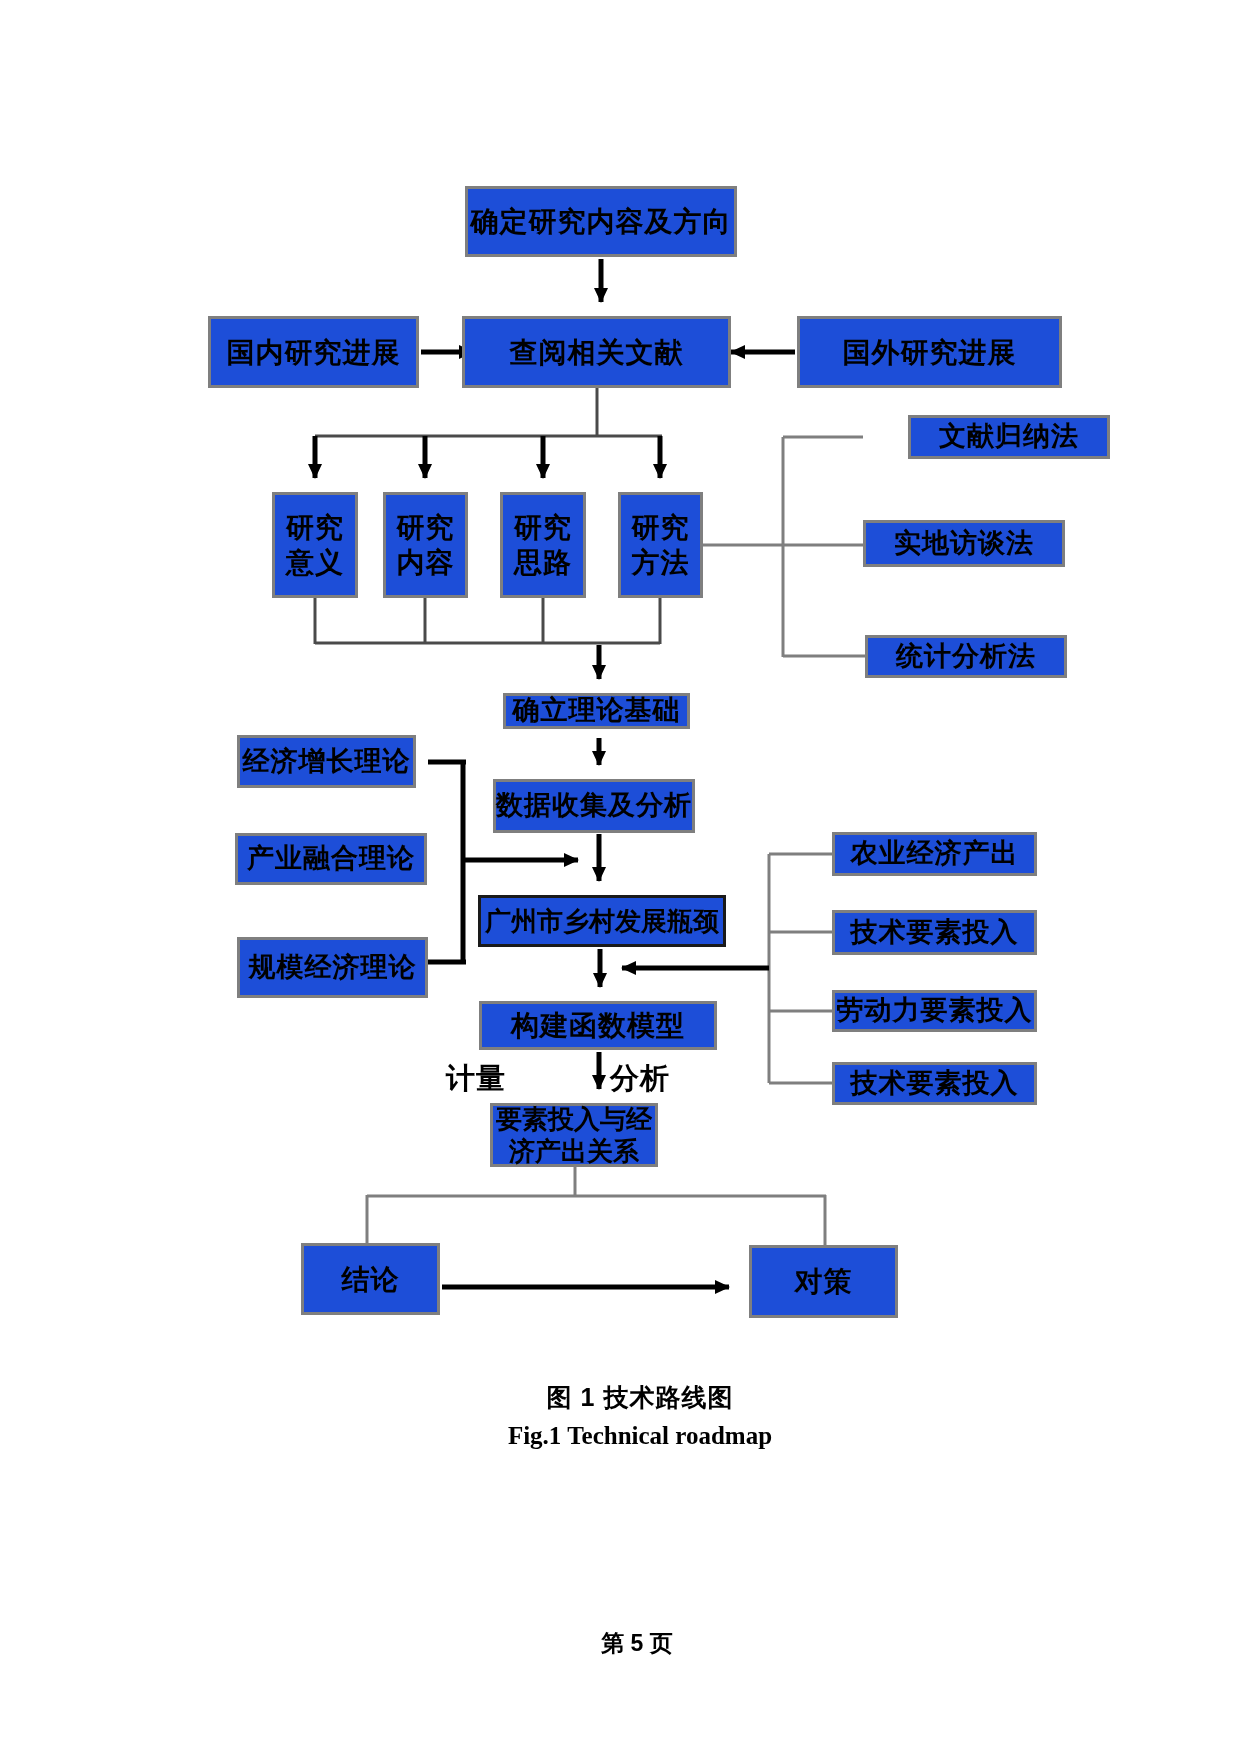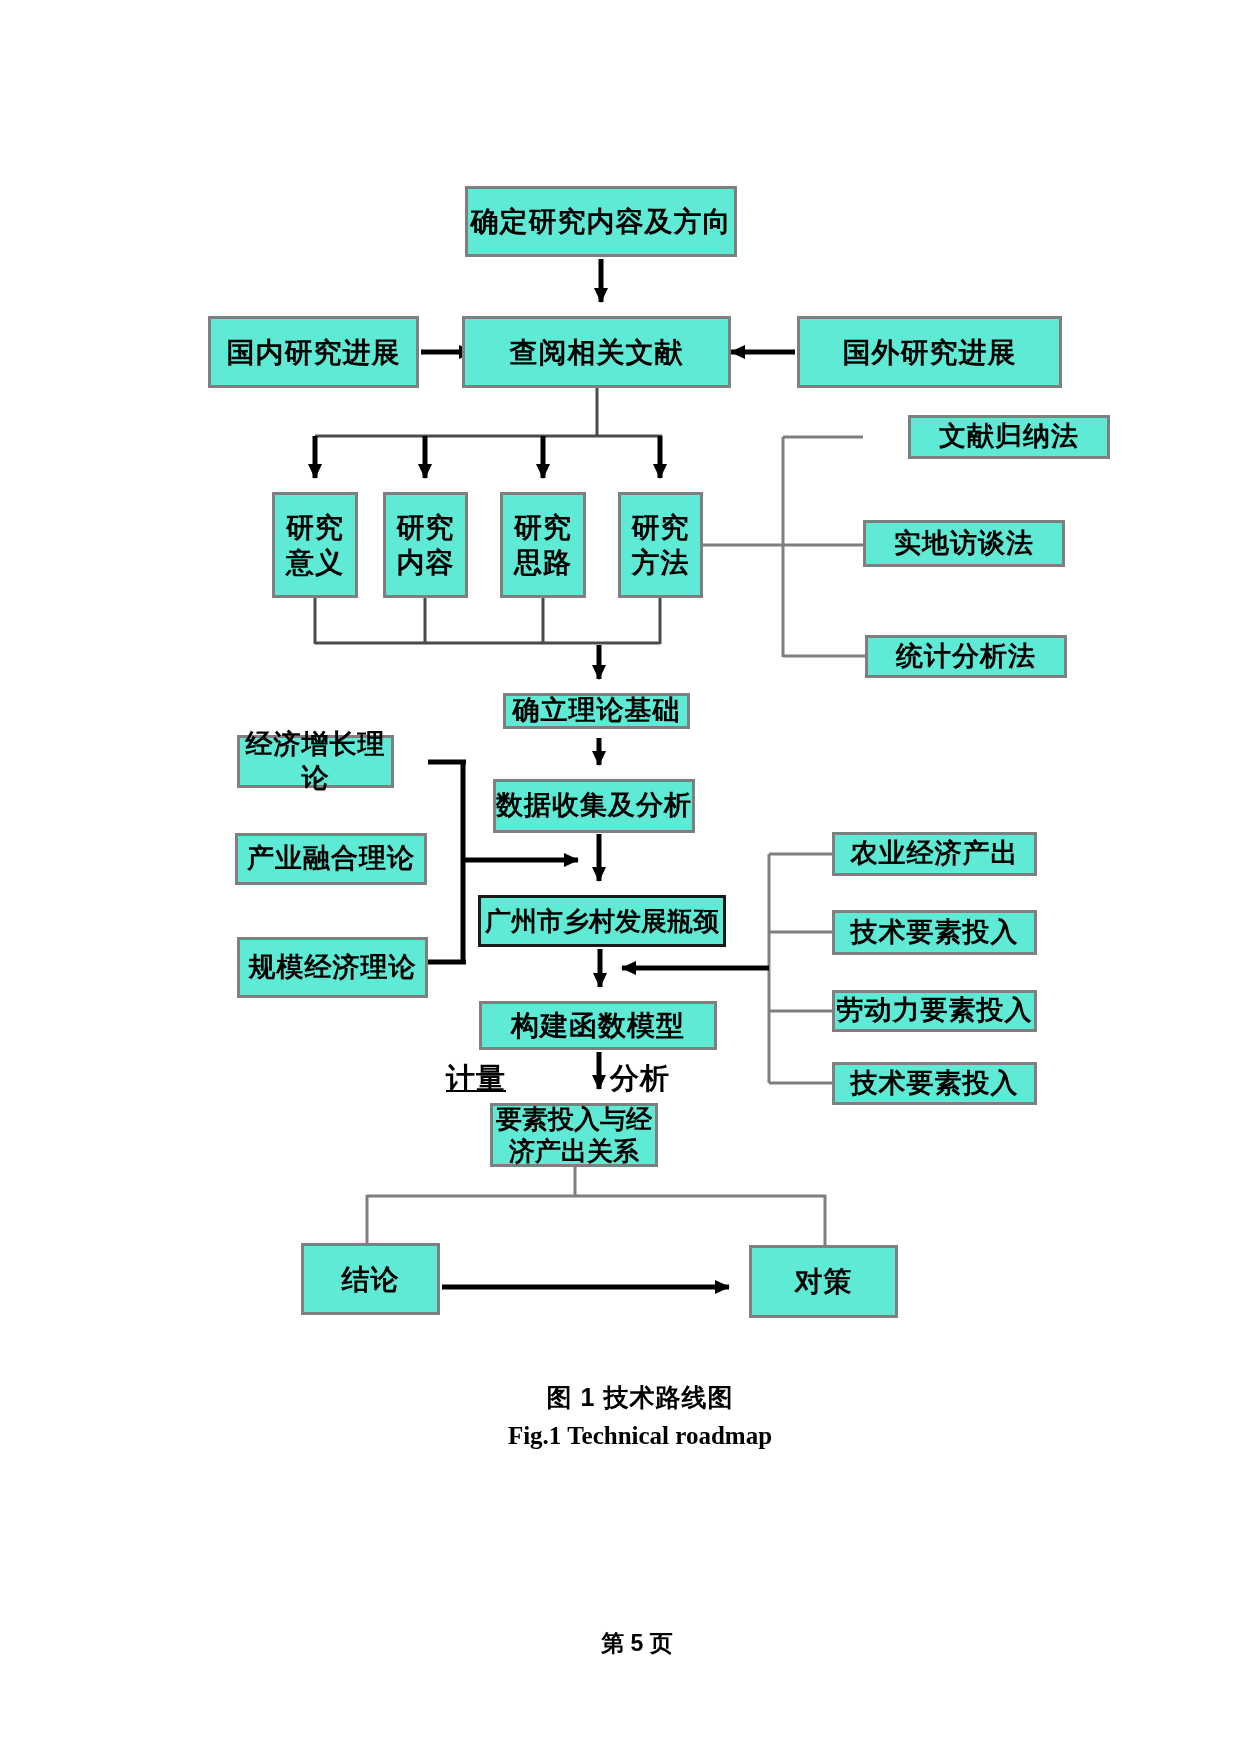--- a/index.html
+++ b/index.html
@@ -10,21 +10,21 @@
     font-family:"Liberation Sans", sans-serif;
     color:#000;
     overflow:hidden;
   }
   .layer { position:absolute; left:0; top:0; width:1240px; height:1754px; }
   svg.lines { z-index:1; }
   .node {
     position:absolute;
     z-index:2;
     box-sizing:border-box;
-    background:#5eead4;
+    background:#1d4ed8;
     border:3px solid #7f7f7f;
     display:flex; align-items:center; justify-content:center;
     text-align:center;
     font-weight:bold;
     font-size:28px;
     letter-spacing:1px;
     line-height:1.25;
   }
   .node.dark { border-color:#1a1a1a; }
   .node.pre { white-space:pre-line; }
@@ -132,34 +132,34 @@
   <div class="node pre" style="left:618px; top:492px; width:85px; height:106px;">研究
 方法</div>
 
   <div class="node sm" style="left:863px; top:415px; width:202px; height:44px;margin-left:45px;">文献归纳法</div>
   <div class="node sm" style="left:863px; top:520px; width:202px; height:47px;">实地访谈法</div>
   <div class="node sm" style="left:865px; top:635px; width:202px; height:43px;">统计分析法</div>
 
   <div class="node sm" style="left:503px; top:693px; width:187px; height:36px;">确立理论基础</div>
   <div class="node sm" style="left:493px; top:779px; width:202px; height:54px;">数据收集及分析</div>
 
-  <div class="node sm" style="left:237px; top:735px; width:157px; height:53px;">经济增长理论</div>
+  <div class="node sm" style="left:237px; top:735px; width:179px; height:53px;">经济增长理论</div>
   <div class="node sm" style="left:235px; top:833px; width:192px; height:52px;">产业融合理论</div>
   <div class="node sm" style="left:237px; top:937px; width:191px; height:61px;">规模经济理论</div>
 
   <div class="node dark xs" style="left:478px; top:895px; width:248px; height:52px;">广州市乡村发展瓶颈</div>
 
   <div class="node sm" style="left:832px; top:832px; width:205px; height:44px;">农业经济产出</div>
   <div class="node sm" style="left:832px; top:910px; width:205px; height:45px;">技术要素投入</div>
   <div class="node sm" style="left:832px; top:990px; width:205px; height:42px;">劳动力要素投入</div>
   <div class="node sm" style="left:832px; top:1062px; width:205px; height:43px;">技术要素投入</div>
 
   <div class="node" style="left:479px; top:1001px; width:238px; height:49px;">构建函数模型</div>
 
-  <span class="floatlbl" style="left:446px; top:1059px;text-decoration:underline;">计量</span>
+  <span class="floatlbl" style="left:446px; top:1059px;">计量</span>
   <span class="floatlbl" style="left:610px; top:1059px;">分析</span>
 
   <div class="node pre xs" style="left:490px; top:1103px; width:168px; height:64px;">要素投入与经
 济产出关系</div>
 
   <div class="node" style="left:301px; top:1243px; width:139px; height:72px;">结论</div>
   <div class="node" style="left:749px; top:1245px; width:149px; height:73px;">对策</div>
 
   <div class="caption">
     <div class="zh">图 1 技术路线图</div>

